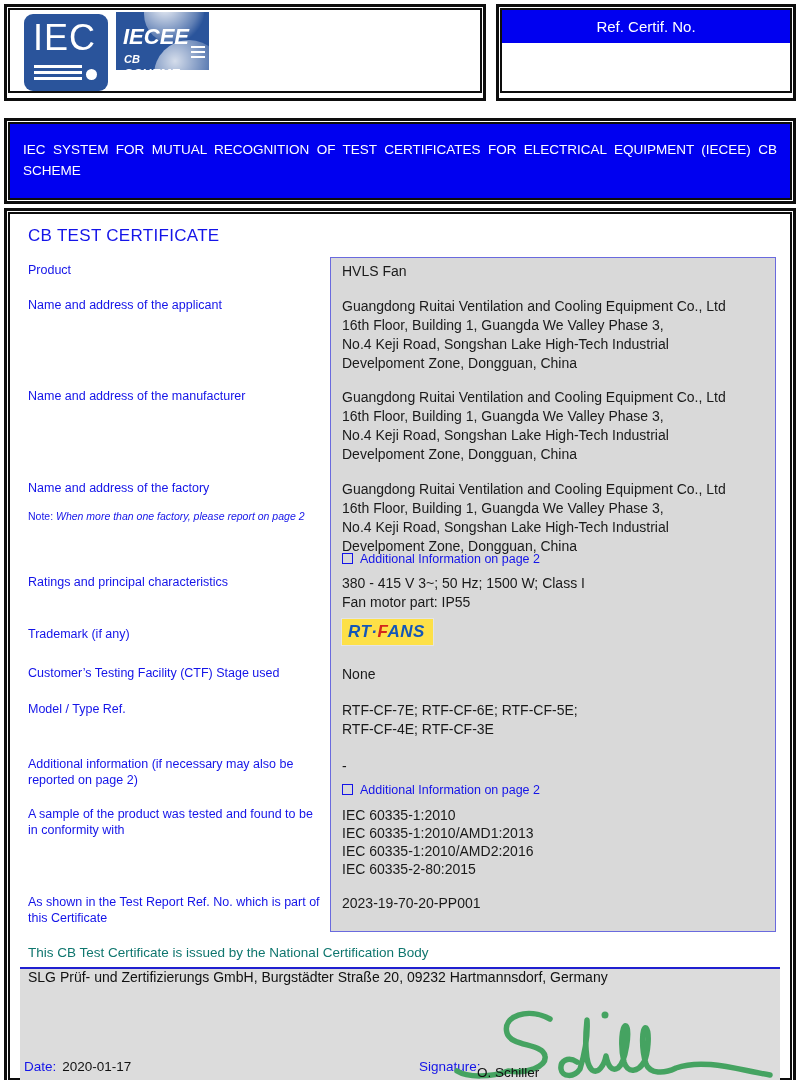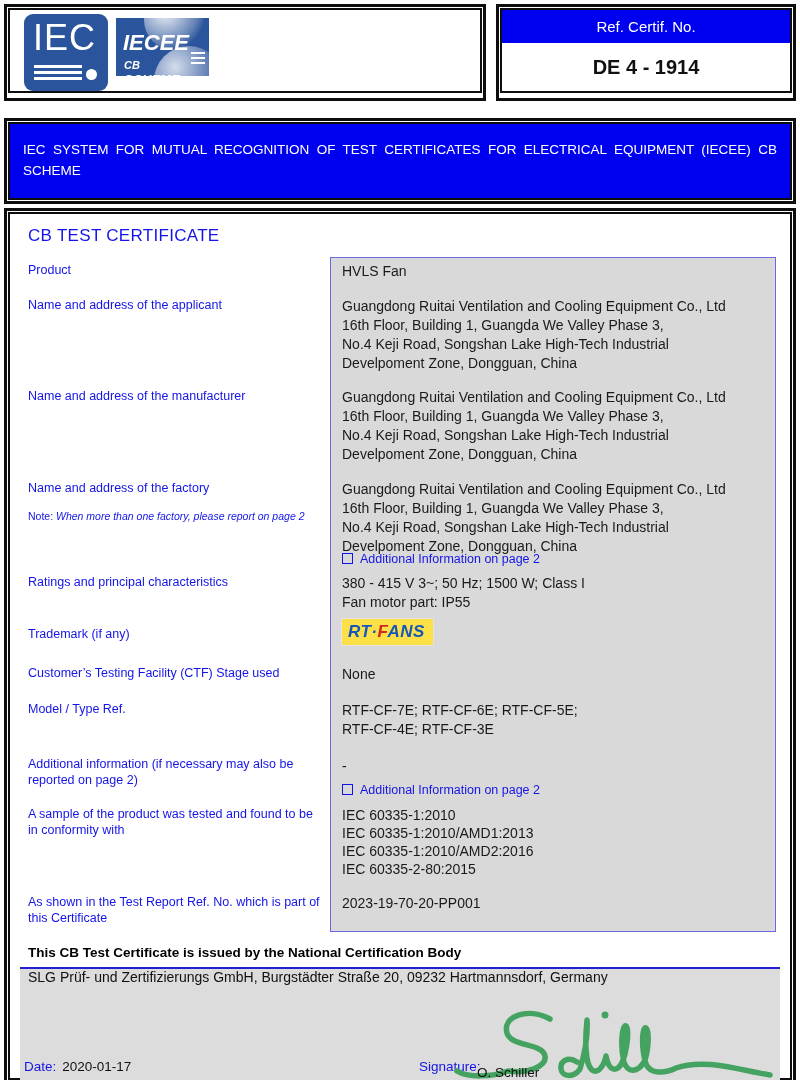--- a/index.html
+++ b/index.html
@@ -19,21 +19,21 @@
   .ref-frame > .inner { height:85px; }
 
   .iec-logo { position:absolute; left:14px; top:4px; width:84px; height:77px;
     background:#2a549b; border-radius:9px; color:#fff; overflow:hidden; }
   .iec-logo .iec-txt { font-size:36px; letter-spacing:1px; margin:3px 0 0 9px; }
   .iec-lines { position:absolute; left:10px; bottom:11px; }
   .iec-lines i { display:block; width:48px; height:3px; background:#fff; margin-top:3px; }
   .iec-dot { position:absolute; right:11px; bottom:11px; width:11px; height:11px;
     background:#fff; border-radius:50%; }
 
-  .iecee-logo { position:absolute; left:106px; top:8px; width:93px; height:58px;
+  .iecee-logo { position:absolute; left:106px; top:2px; width:93px; height:58px;
     background:#2a549b; color:#fff; overflow:hidden; font-style:italic; }
   .iecee-logo .sph1 { position:absolute; left:28px; top:-28px; width:60px; height:60px;
     border-radius:50%; background:radial-gradient(circle at 35% 35%, rgba(255,255,255,.95), rgba(255,255,255,.25) 60%, transparent 75%); }
   .iecee-logo .sph2 { position:absolute; left:38px; top:28px; width:70px; height:70px;
     border-radius:50%; background:radial-gradient(circle at 30% 30%, rgba(255,255,255,.8), rgba(255,255,255,.18) 55%, transparent 75%); }
   .iecee-name { font-weight:700; font-size:22px; margin:12px 0 0 7px; position:relative; }
   .iecee-cb { font-weight:700; font-size:11px; margin:3px 0 0 8px; position:relative; }
   .iecee-scheme { font-weight:700; font-size:13px; margin:1px 0 0 8px; position:relative; }
   .iecee-lines { position:absolute; right:4px; bottom:12px; }
   .iecee-lines i { display:block; width:14px; height:2.5px; background:#fff; margin-top:2.5px; }
@@ -81,21 +81,21 @@
   .t-add2 { top:526px; }
   .t-sample { top:549px; }
   .t-report { top:637px; }
   .v-conformity { line-height:18px; }
 
   .tm-logo { position:absolute; left:322px; background:#fde047; padding:3px 8px 3px 6px;
     font-style:italic; font-weight:700; font-size:17px; letter-spacing:.5px;
     box-shadow:0 0 0 1px #e4e4e4; }
   .tm-blue { color:#1457b8; } .tm-red { color:#d3261c; }
 
-  .issued { color:#000000; font-size:13.5px; margin:13px 0 0 8px;font-weight:bold; }
+  .issued { color:#0f766e; font-size:13.5px; margin:13px 0 0 8px; }
 
   .ncb-panel { position:relative; margin-top:7px; height:122px; background:#dcdcdc;
     border-top:2px solid #2020d0; }
   .ncb-name { color:#111; font-size:14px; padding:0 8px 0 8px; }
   .date-line { position:absolute; left:4px; bottom:15px; font-size:13.5px; }
   .date-lbl, .sig-lbl { color:#1414e8; }
   .date-val { color:#111; margin-left:6px; }
   .sig-line { position:absolute; left:399px; bottom:15px; font-size:13.5px; }
   .signatory { position:absolute; left:457px; bottom:9px; color:#111; font-size:13.5px; }
   .sig-svg { position:absolute; right:6px; bottom:8px; }
@@ -125,21 +125,20 @@
             <i></i>
             <i></i>
             <i></i>
           </div>
       </div>
     </div>
   </div>
   <div class="frame ref-frame">
     <div class="inner">
       <div class="ref-band">Ref. Certif. No.</div>
-      <div class="ref-val">DE 4 - 1914</div>
     </div>
   </div>
 </div>
 
 <div class="frame banner-frame">
   <div class="inner">
     <div class="banner">IEC SYSTEM FOR MUTUAL RECOGNITION OF TEST CERTIFICATES FOR ELECTRICAL EQUIPMENT (IECEE) CB SCHEME</div>
   </div>
 </div>
 

